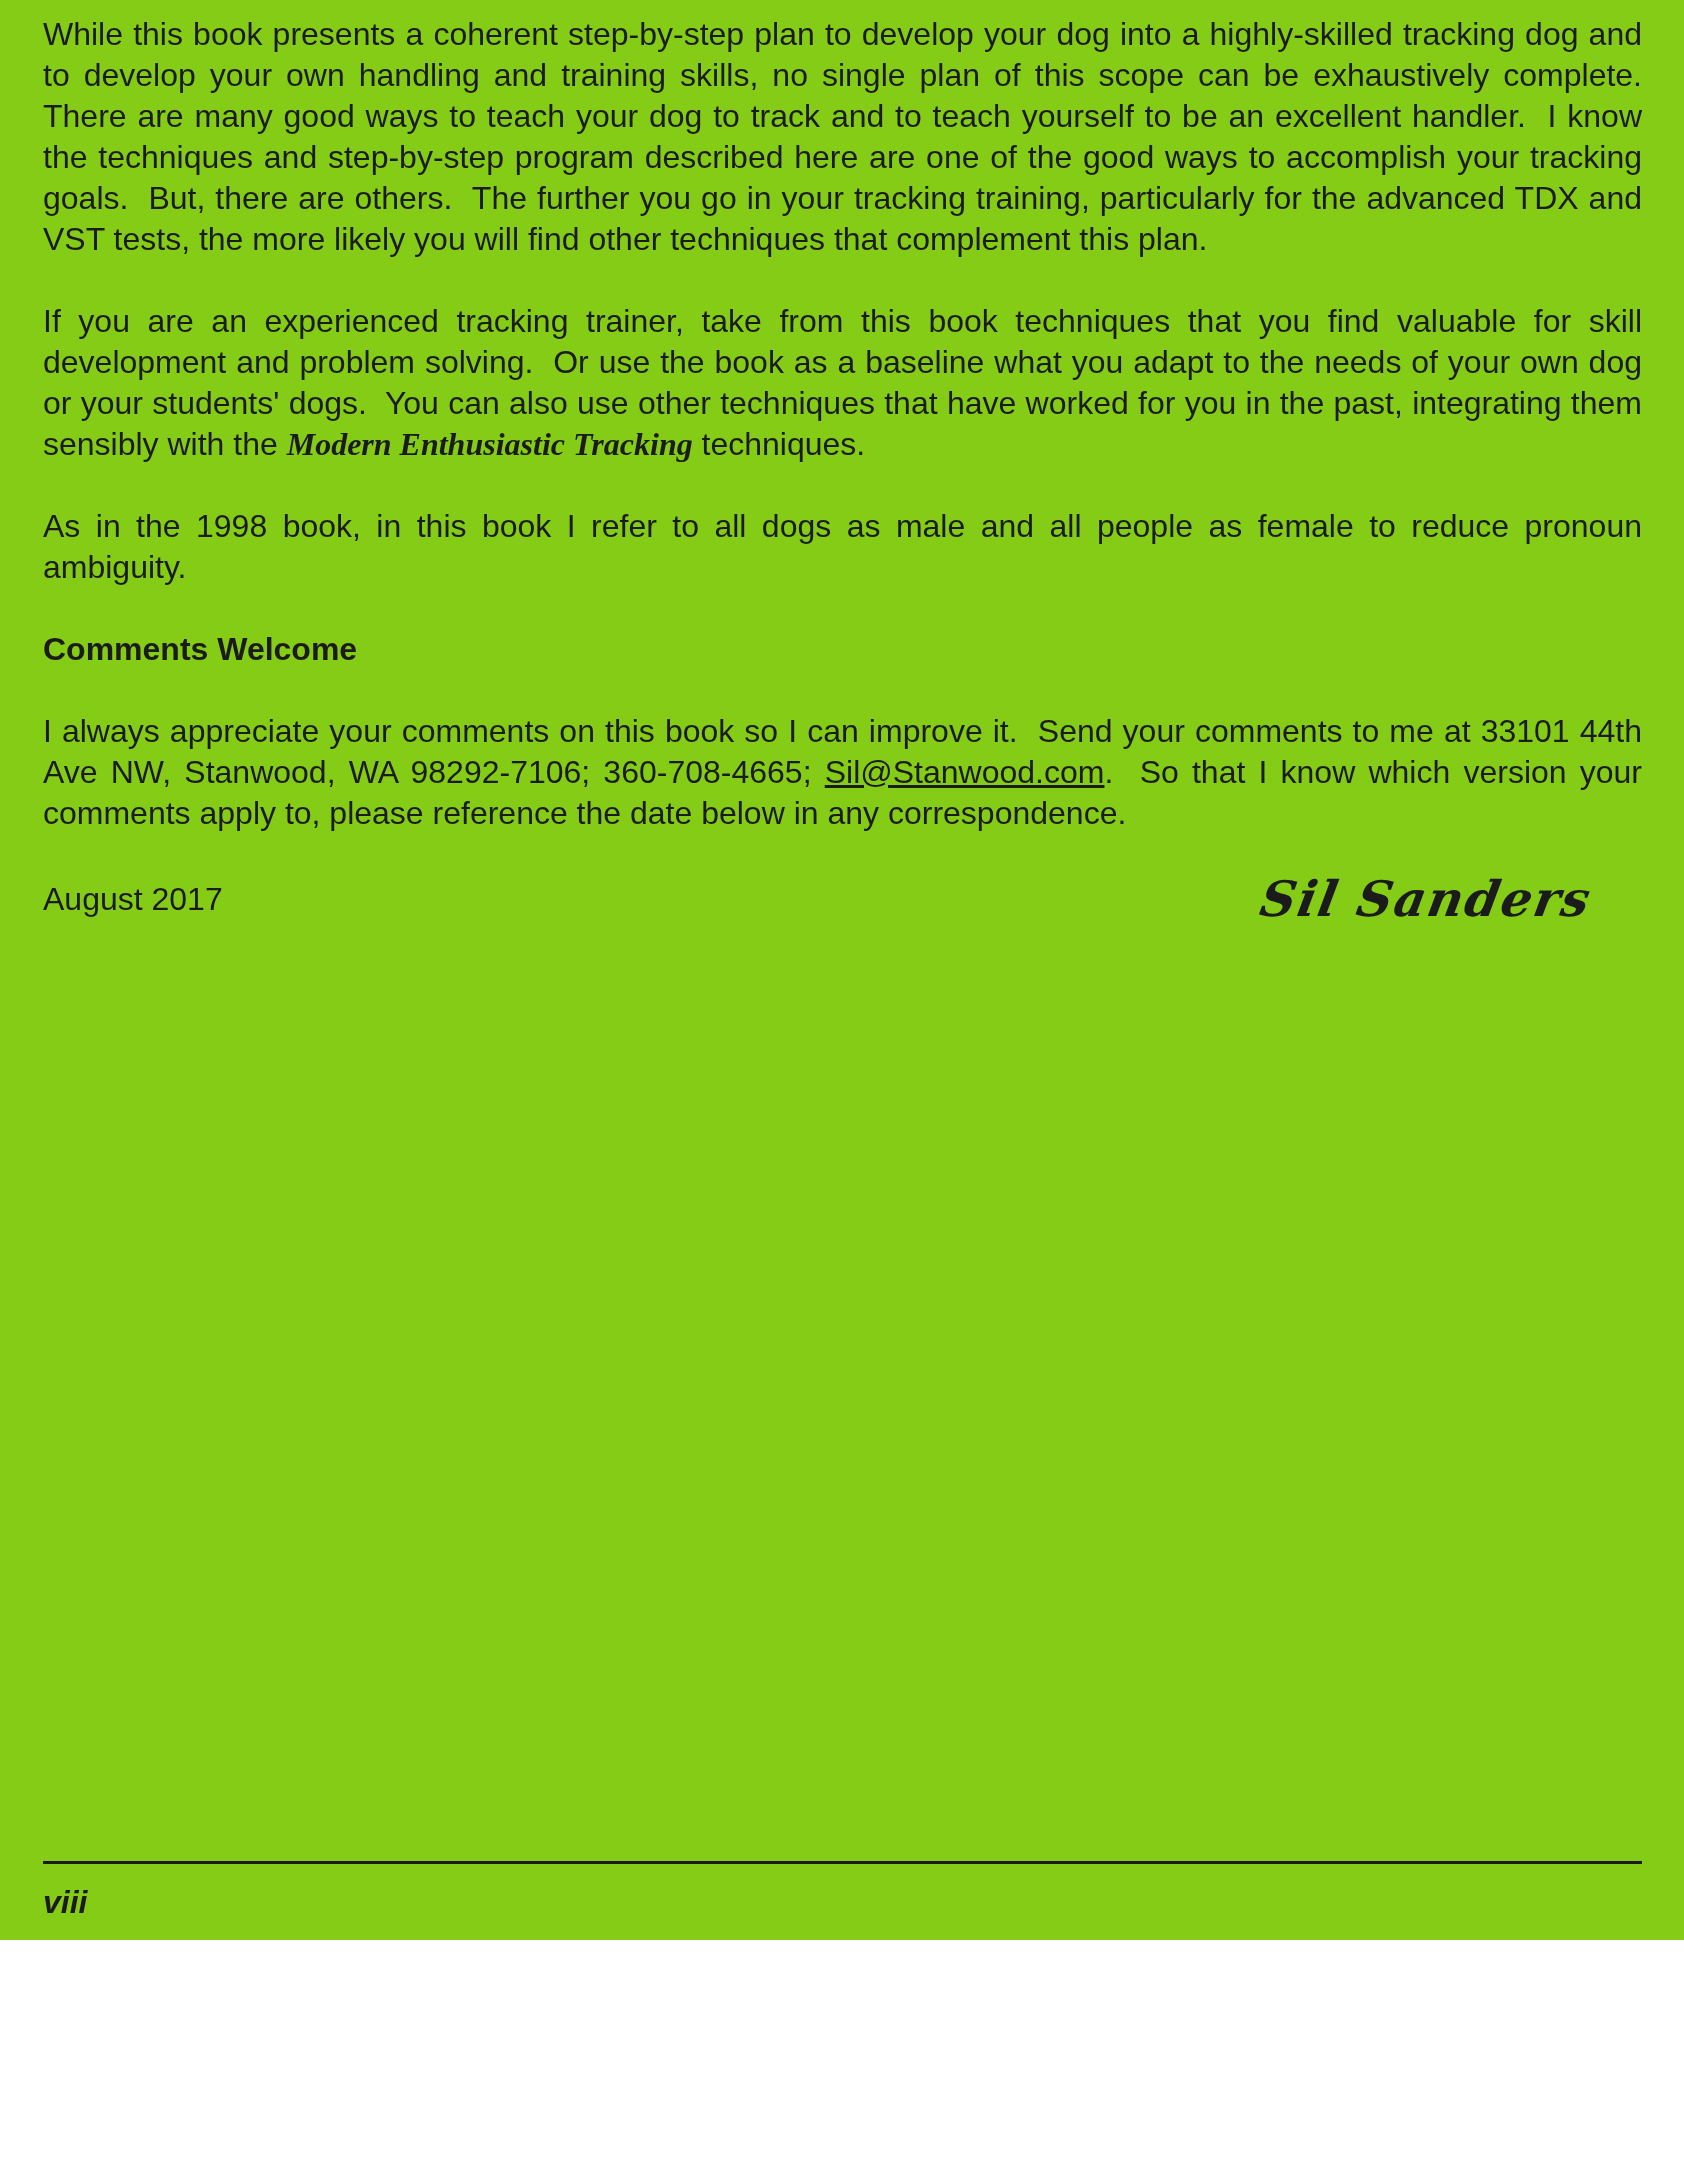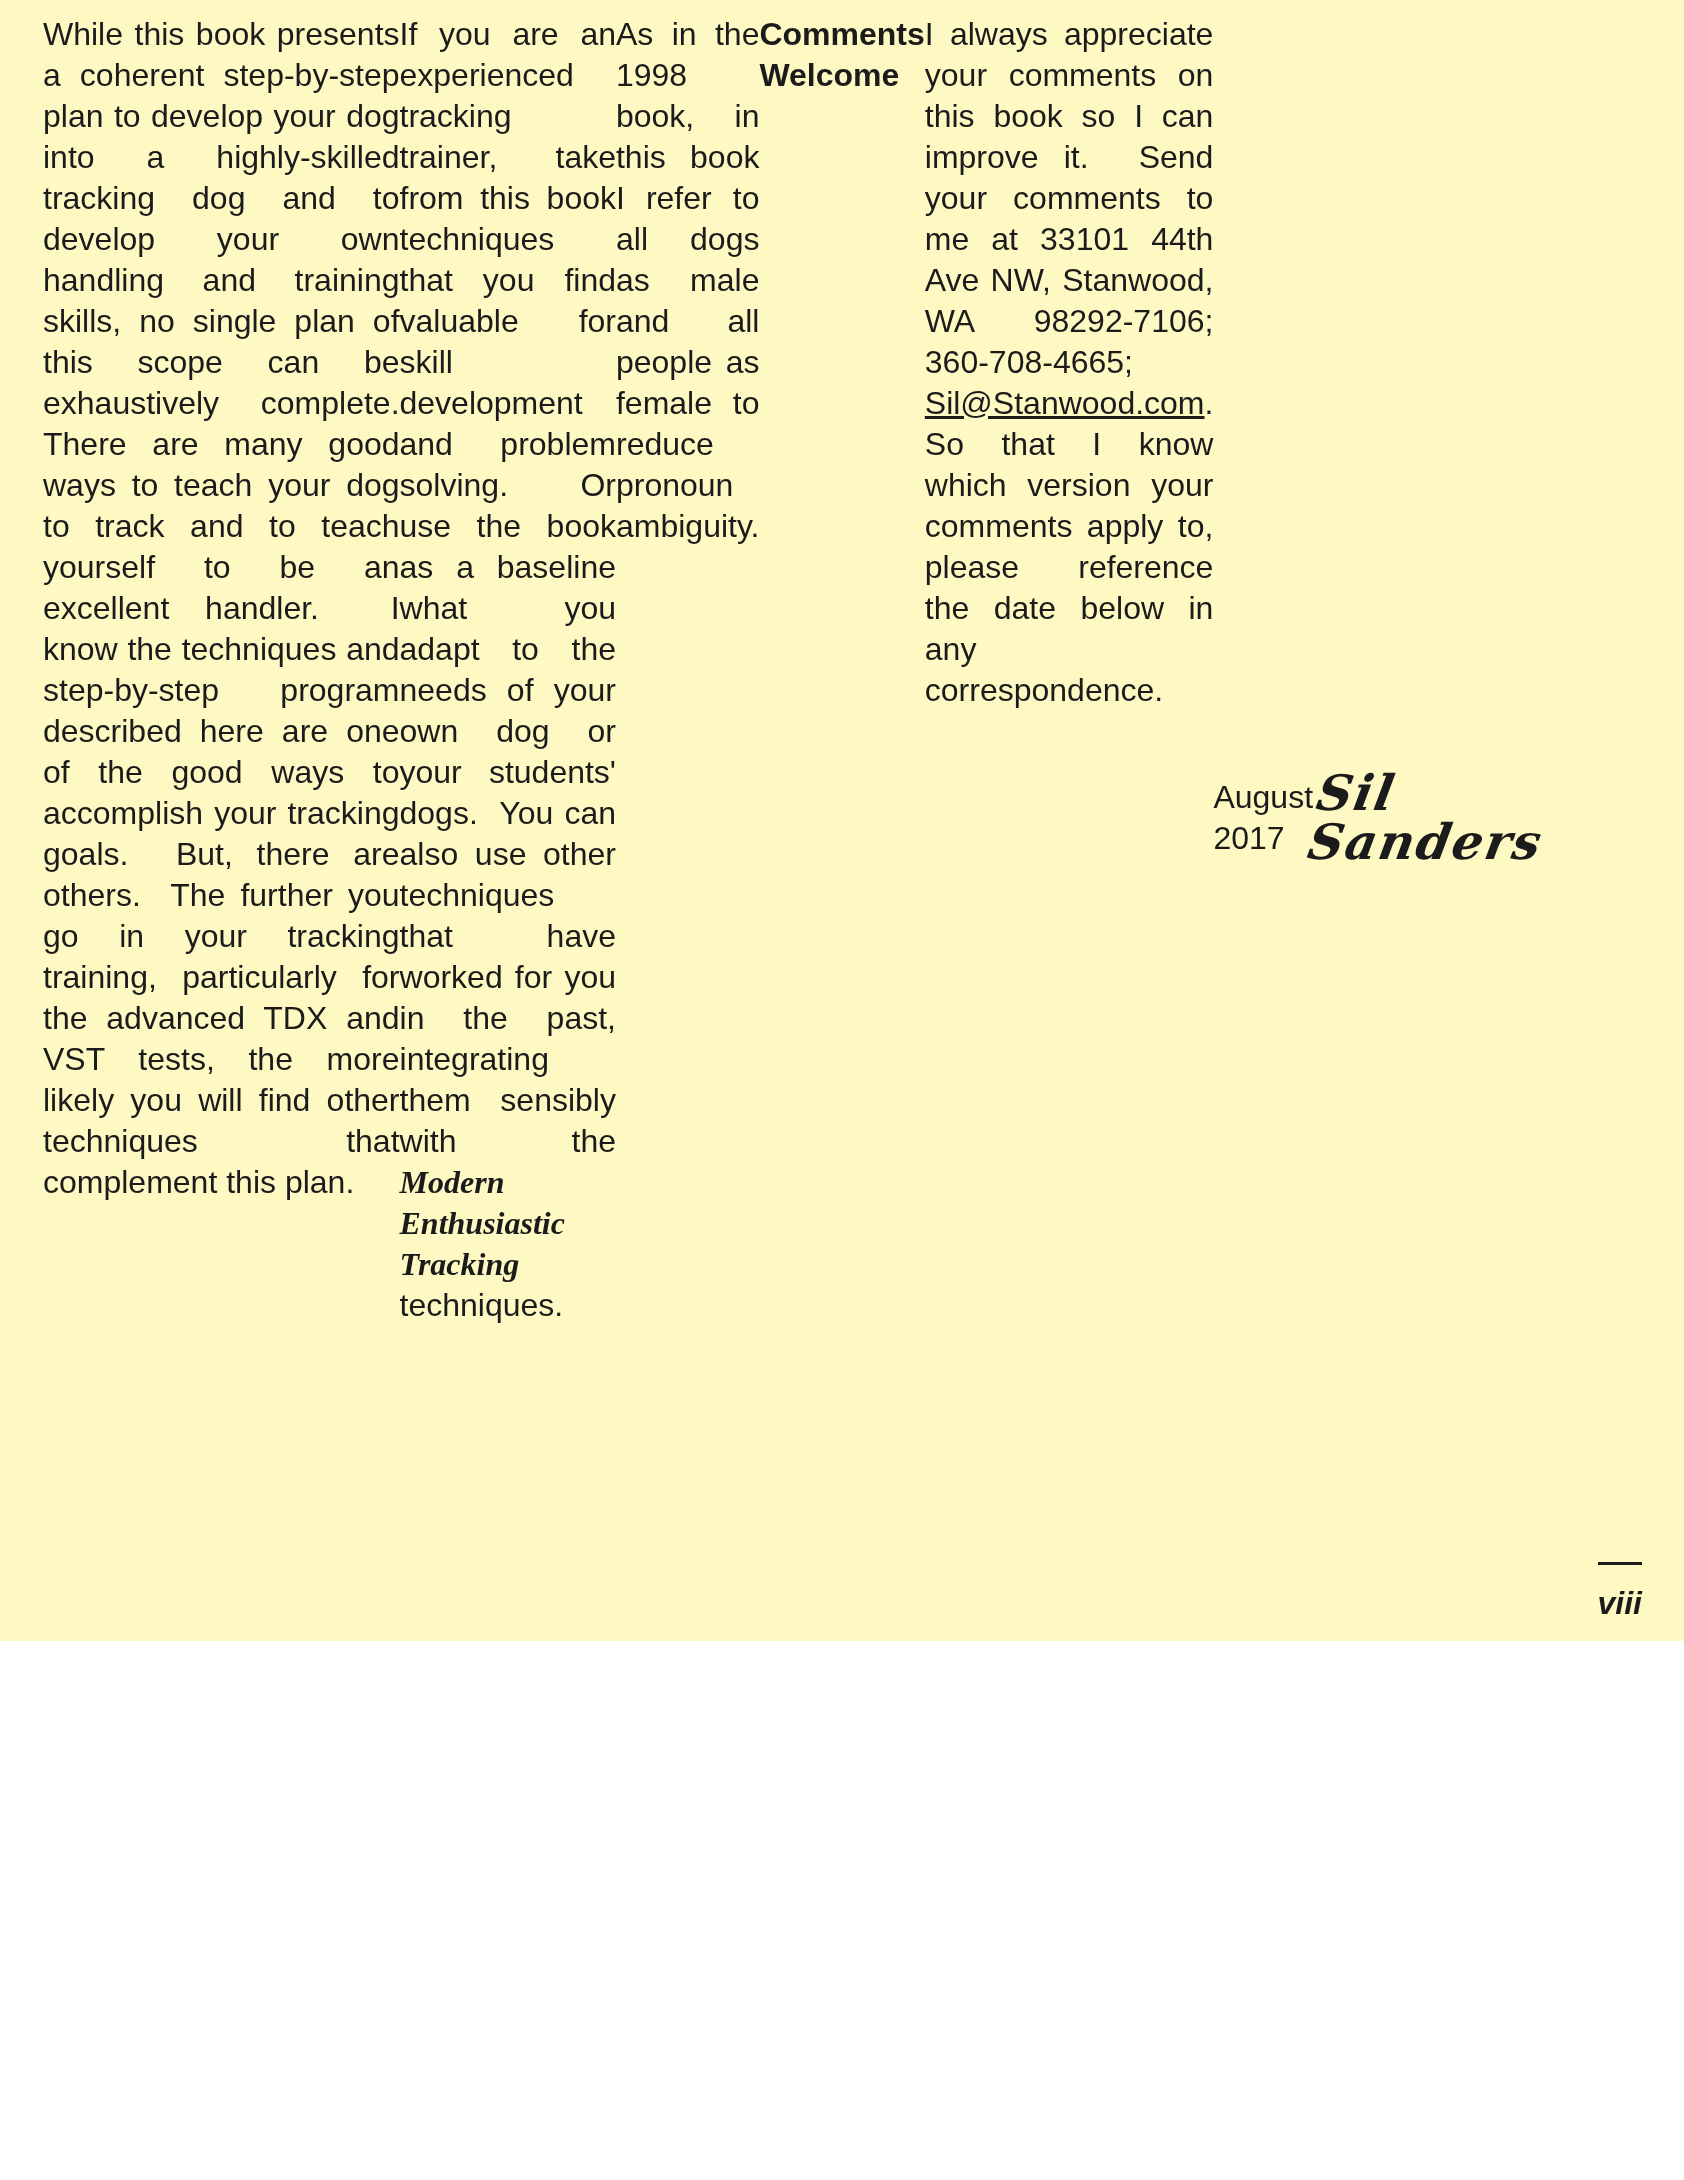--- a/index.html
+++ b/index.html
@@ -4,38 +4,38 @@
 <style>
   * { margin: 0; padding: 0; box-sizing: border-box; }
   html, body { background: #ffffff; }
   body {
     font-family: "Liberation Sans", sans-serif;
     color: #1b1b1b;
     width: 1685px;
   }
   .page {
     width: 1685px;
-    height: 1641px;
+    height: 1940px;
     padding: 13.6px 43px 19px 43px;
     display: flex;
-    flex-direction: row;
-    background: #fef9c3;
+    flex-direction: column;
+    background: #84cc16;
   }
   .body-text {
     font-size: 32px;
     line-height: 41px;
     text-align: justify;
     white-space: pre-wrap;
     margin-bottom: 41px;
   }
   .section-heading {
     font-size: 32px;
     line-height: 41px;
     font-weight: bold;
-    margin-bottom: 58px;
+    margin-bottom: 41px;
   }
   .inline-book-title {
     font-weight: bold;
     font-style: italic;
     font-family: Liberation Serif, serif;
   }
   .email-link {
     text-decoration: underline;
     color: inherit;
     cursor: pointer;

